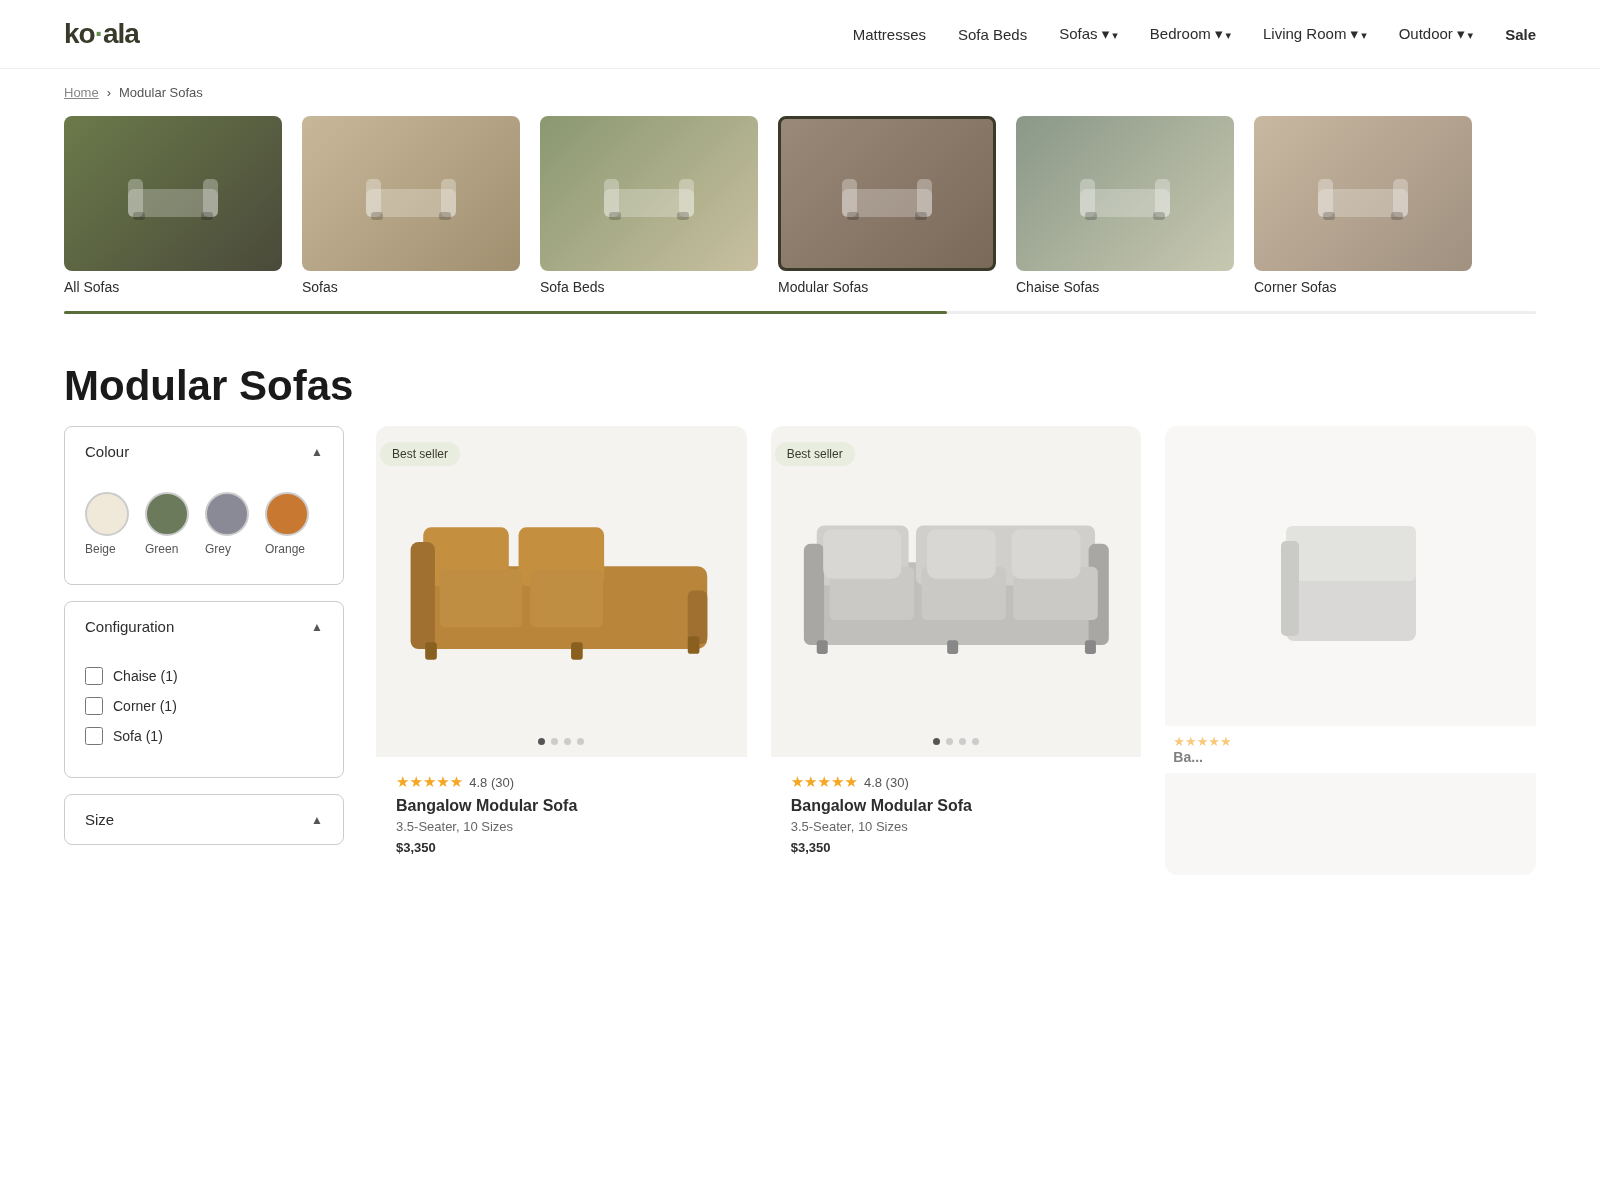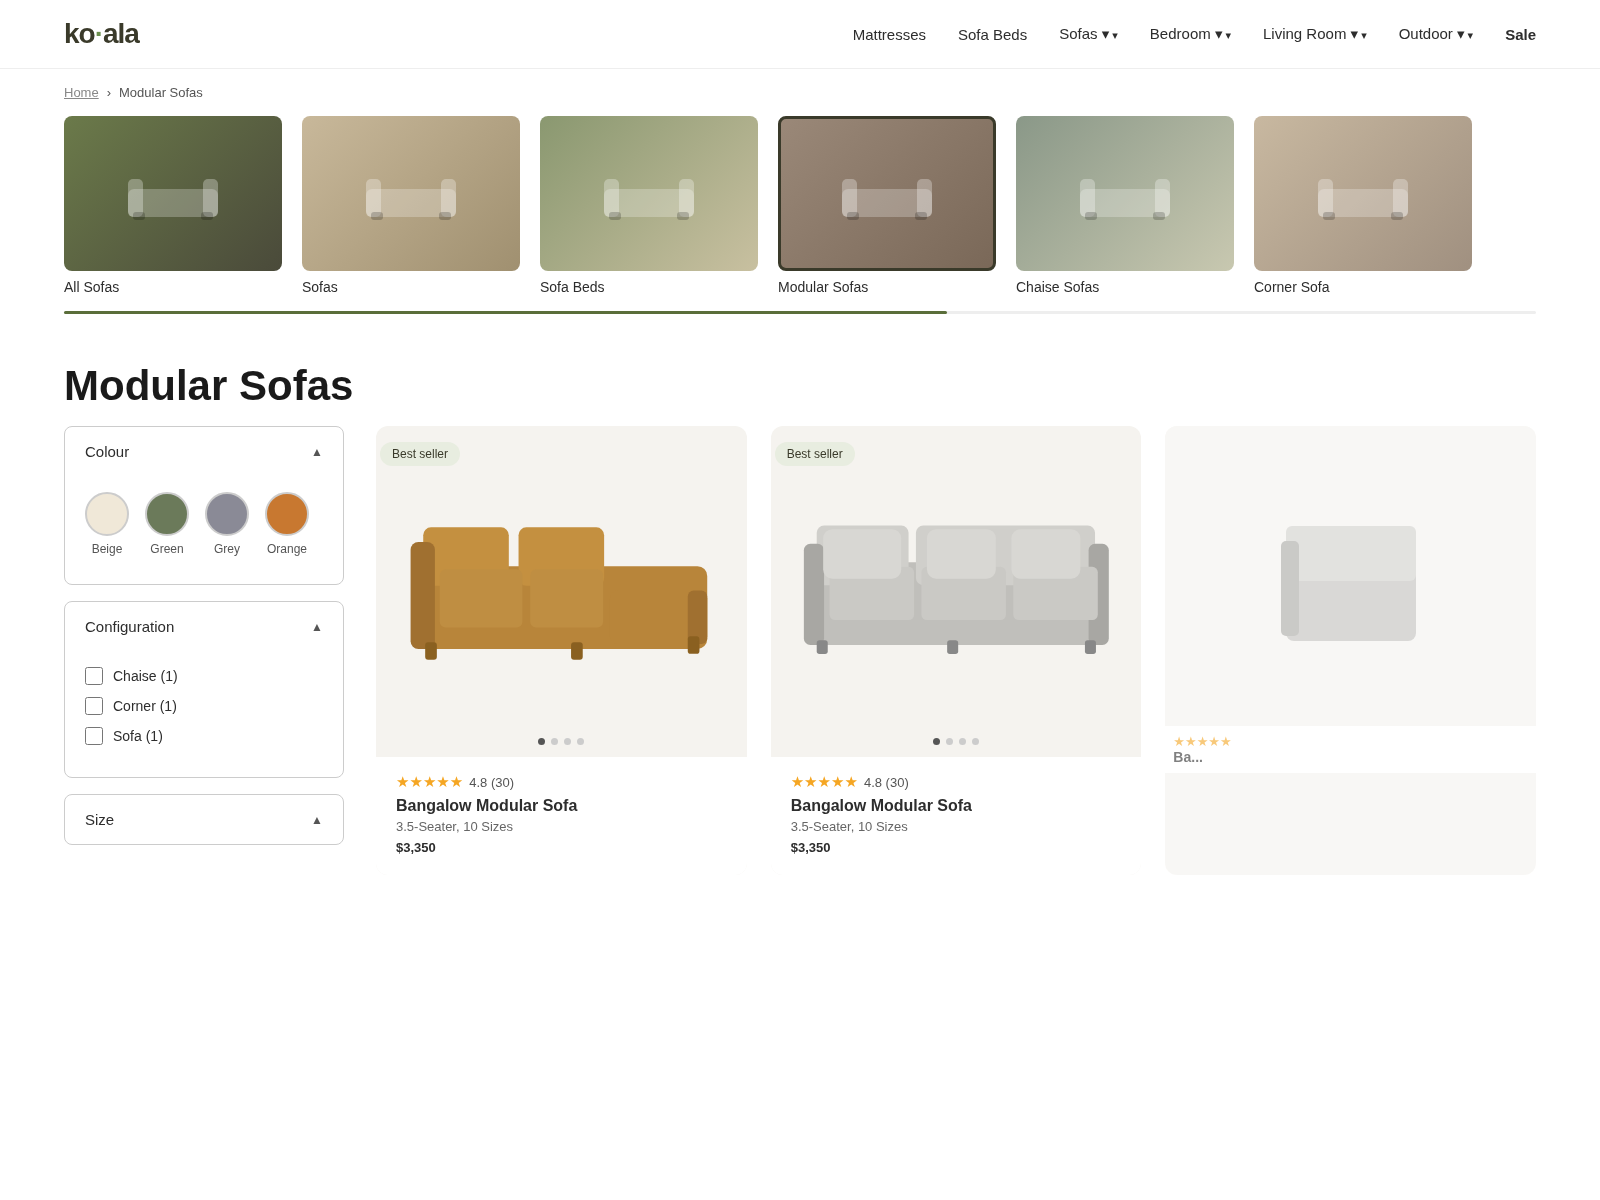--- a/index.html
+++ b/index.html
@@ -47,21 +47,21 @@
     .filter-section { border: 1px solid #ccc; border-radius: 8px; margin-bottom: 16px; }
     .filter-header {
       display: flex; justify-content: space-between; align-items: center;
       padding: 16px 20px; cursor: pointer; font-size: 15px; font-weight: 500;
     }
     .filter-header .chevron { font-size: 12px; color: #555; }
     .filter-body { padding: 16px 20px 20px; }
 
     
     .colour-swatches { display: flex; gap: 16px; margin-bottom: 8px; }
-    .swatch-item { display: flex; flex-direction: column; align-items: center; gap: 6px; }
+    .swatch-item { display: flex; flex-direction: column; align-items: flex-start; gap: 6px; }
     .swatch { width: 44px; height: 44px; border-radius: 50%; cursor: pointer; border: 2px solid transparent; }
     .swatch-label { font-size: 12px; color: #555; }
 
     
     .checkbox-item { display: flex; align-items: center; gap: 10px; margin-bottom: 12px; cursor: pointer; font-size: 14px; }
     .checkbox-item input[type="checkbox"] { width: 18px; height: 18px; border: 1px solid #aaa; border-radius: 3px; cursor: pointer; }
 
     
     .product-grid { display: flex; gap: 24px; flex: 1; overflow: hidden; }
     .product-card { background: #f5f3ef; border-radius: 12px; overflow: hidden; flex: 1; min-width: 0; position: relative; }
@@ -199,21 +199,21 @@
         <div class="cat-icon">
     <svg width="100" height="60" viewBox="0 0 100 60">
       <rect x="5" y="25" width="90" height="28" rx="6" fill="rgba(255,255,255,0.25)"></rect>
       <rect x="5" y="15" width="15" height="38" rx="5" fill="rgba(255,255,255,0.3)"></rect>
       <rect x="80" y="15" width="15" height="38" rx="5" fill="rgba(255,255,255,0.3)"></rect>
       <rect x="10" y="48" width="12" height="8" rx="3" fill="rgba(0,0,0,0.2)"></rect>
       <rect x="78" y="48" width="12" height="8" rx="3" fill="rgba(0,0,0,0.2)"></rect>
     </svg>
   </div>
       </div>
-      <div class="category-label">Corner Sofa</div>
+      <div class="category-label">Corner Sofas</div>
     </div>
   </div>
 
 <div class="scroll-bar">
   <div class="scroll-bar-inner"></div>
 </div>
 
 <h1 class="page-title">Modular Sofas</h1>
 
 <div class="main-layout">

